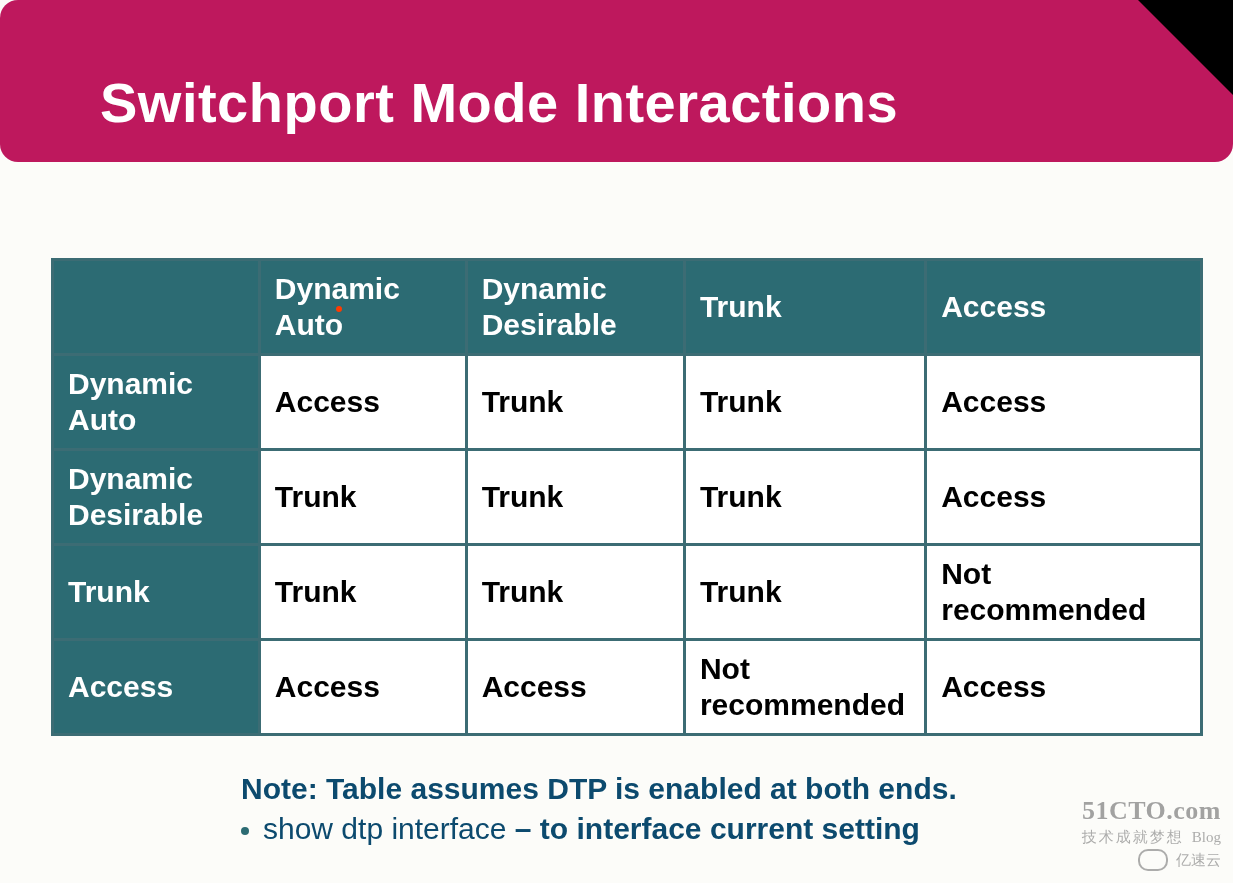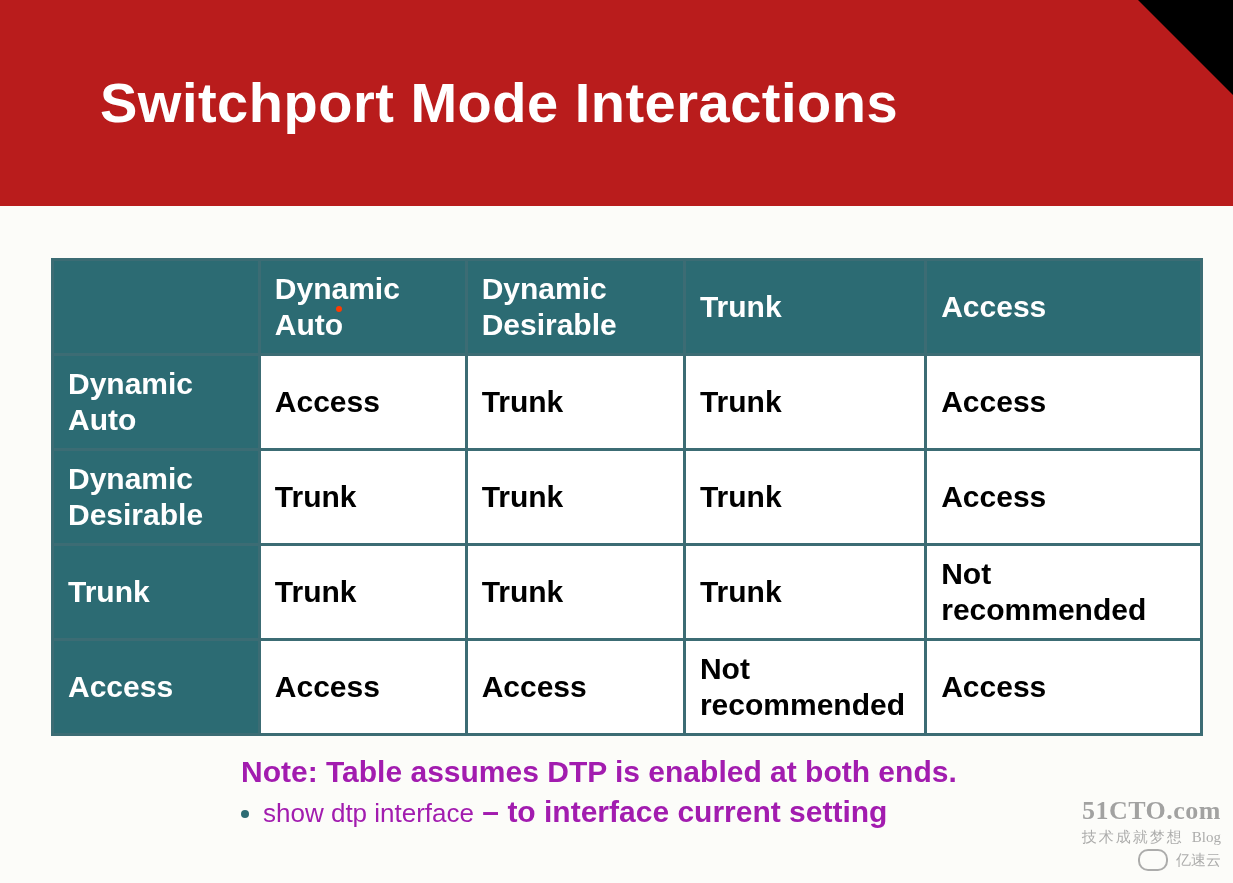--- a/index.html
+++ b/index.html
@@ -12,23 +12,24 @@
     overflow: hidden;
     position: relative;
   }
   .slide {
     width: 1233px;
     height: 883px;
     background: #fcfcf9;
     position: relative;
   }
   .title-bar {
-    height: 206px;
-    background: #b91c1c;
-    position: relative;
+    height: 162px;
+    background: #be185d;
+    position: relative;
+    border-radius: 18px;
   }
   .title-text {
     position: absolute;
     left: 100px;
     top: 70px;
     color: #ffffff;
     font-size: 56px;
     font-weight: bold;
     letter-spacing: 0.5px;
   }
@@ -89,24 +90,24 @@
     width: 6px;
     height: 6px;
     background: #ff3b00;
     border-radius: 50%;
     left: 285px;
     top: 48px;
     z-index: 5;
   }
 
   .note-block {
-    margin-top: 19px;
+    margin-top: 36px;
     margin-left: 190px;
     font-size: 30px;
-    color: #a21caf;
+    color: #0c4a6e;
   }
   .note-line {
     font-weight: bold;
   }
   .bullet-row {
     margin-top: 6px;
     display: flex;
     align-items: baseline;
     gap: 14px;
   }
@@ -115,21 +116,21 @@
     height: 8px;
     background: #2c6b73;
     border-radius: 50%;
     display: inline-block;
     position: relative;
     top: -4px;
   }
   .bullet-cmd {
     font-weight: normal;
     font-family: Arial, sans-serif;
-    font-size: 26px;
+    font-size: 30px;
   }
   .bullet-rest {
     font-weight: bold;
   }
 
   .watermark {
     position: absolute;
     right: 12px;
     bottom: 12px;
     text-align: right;

